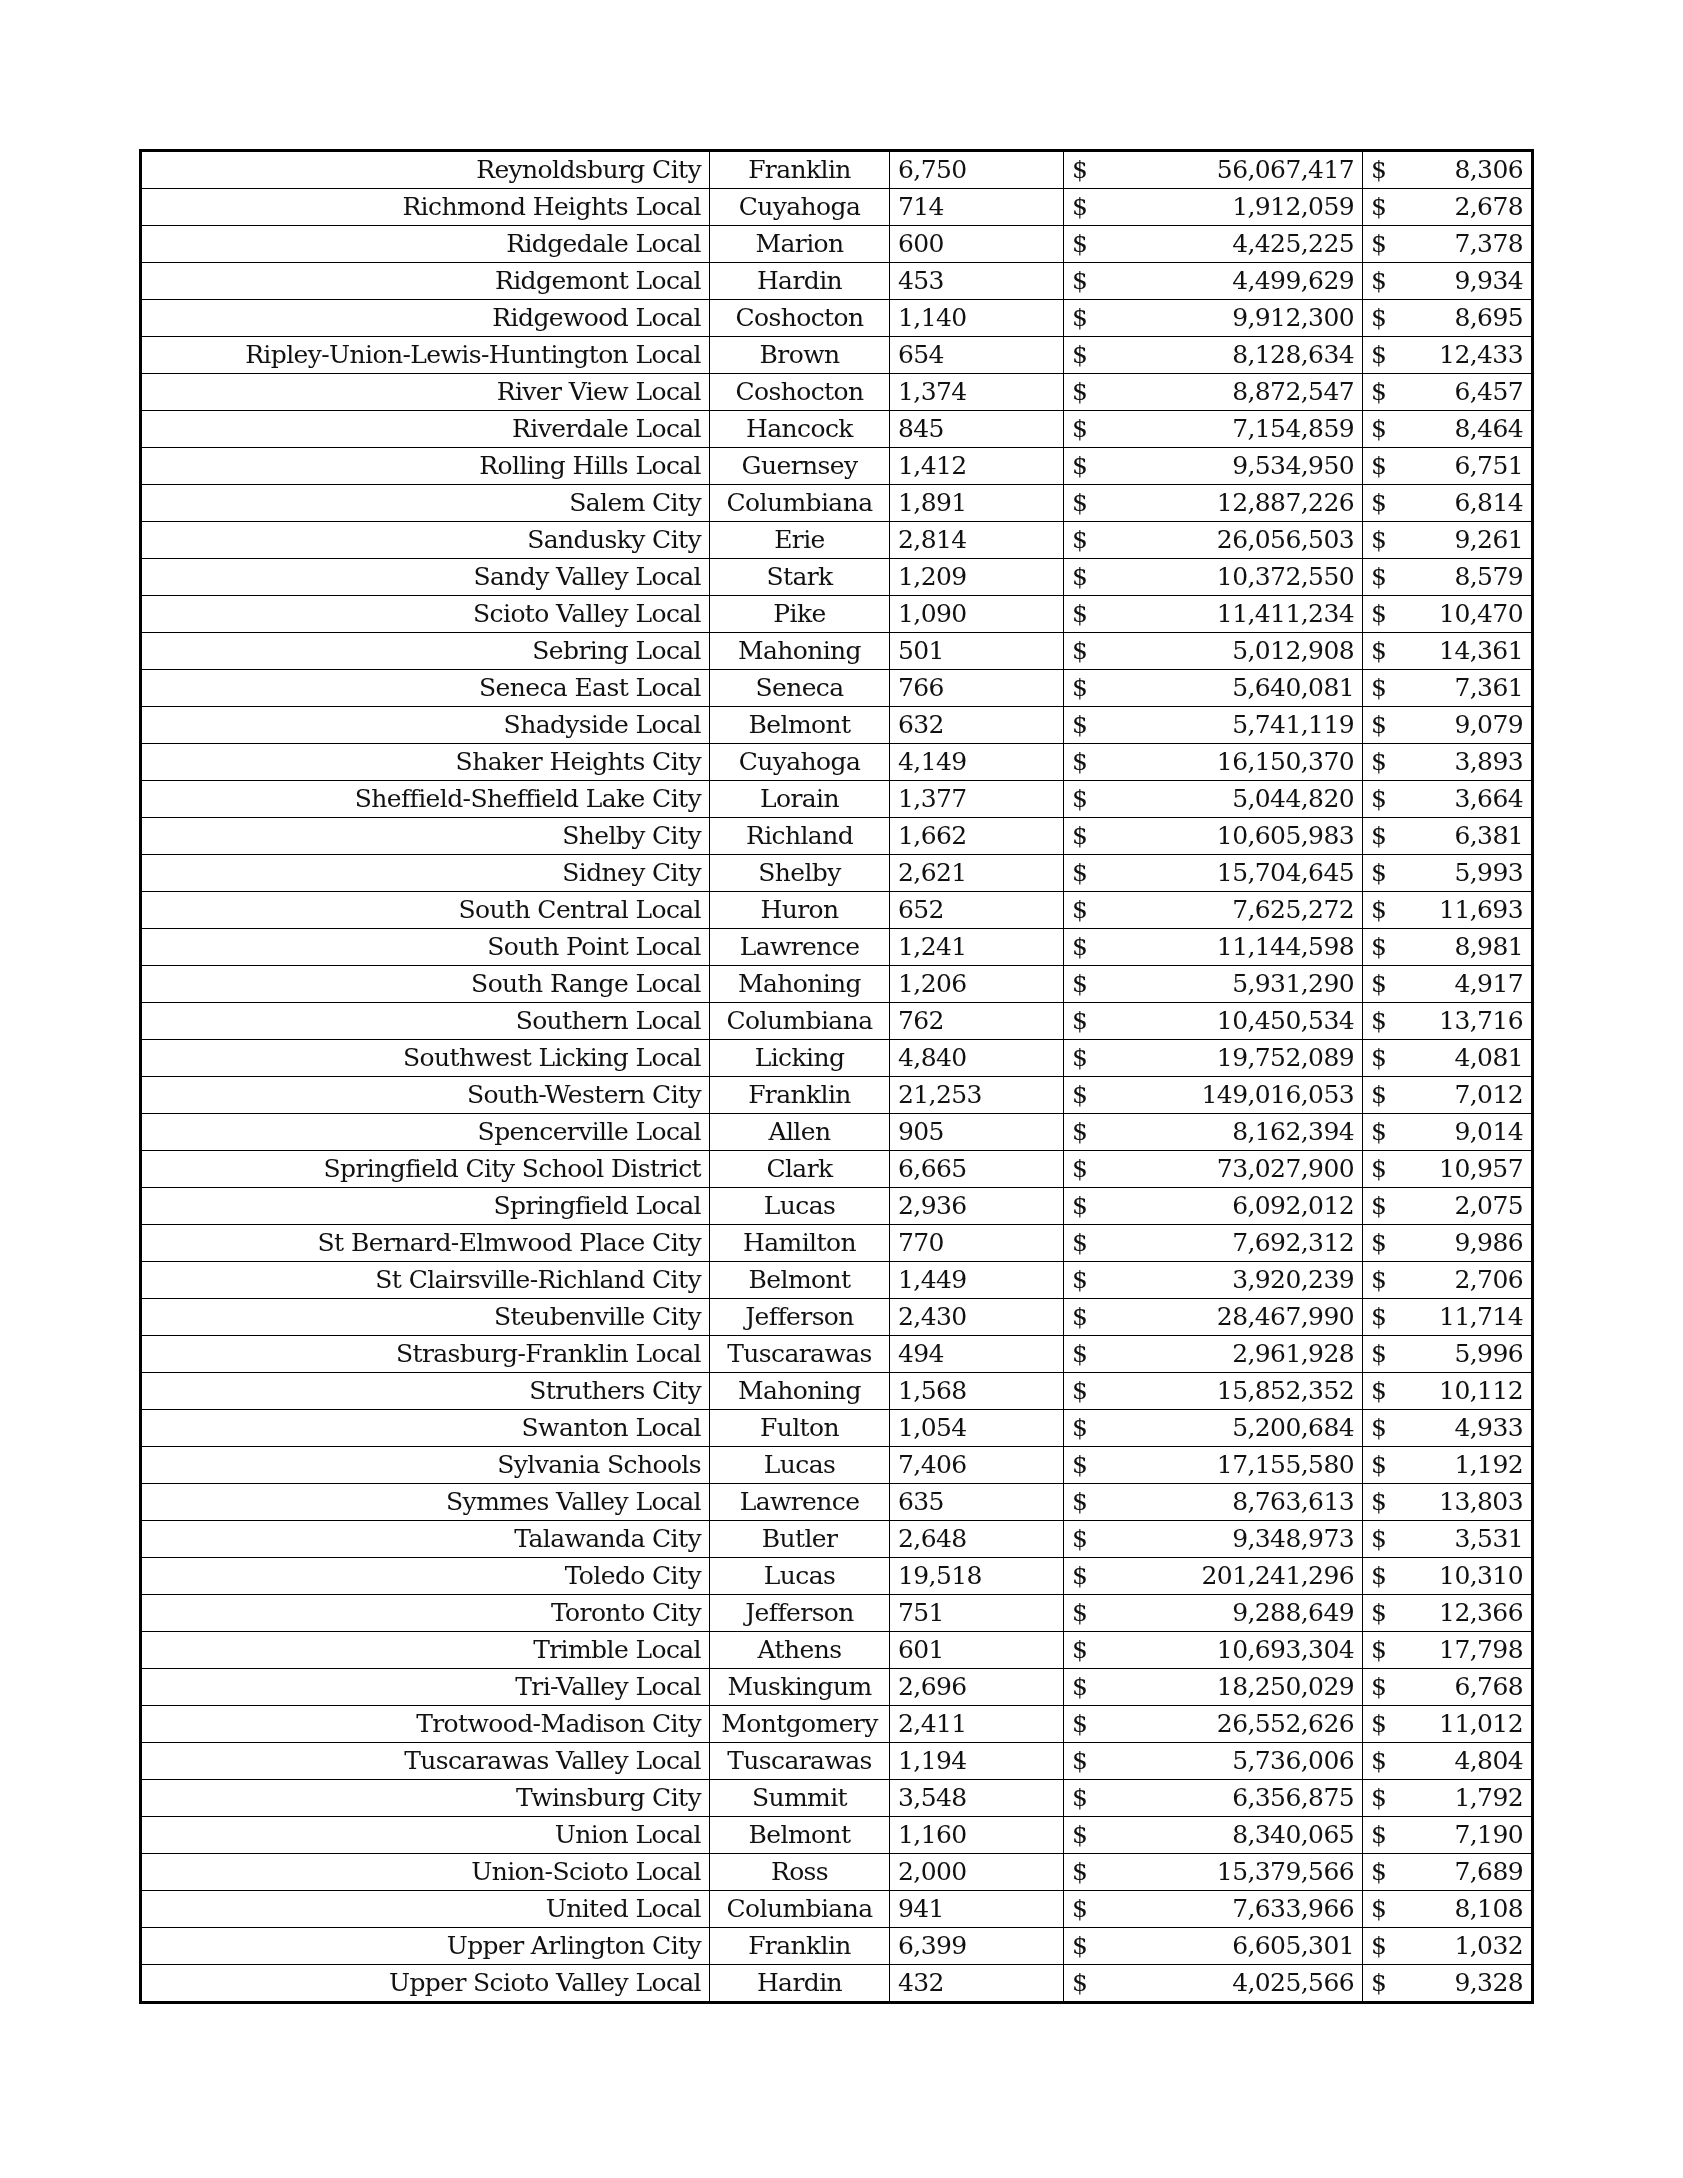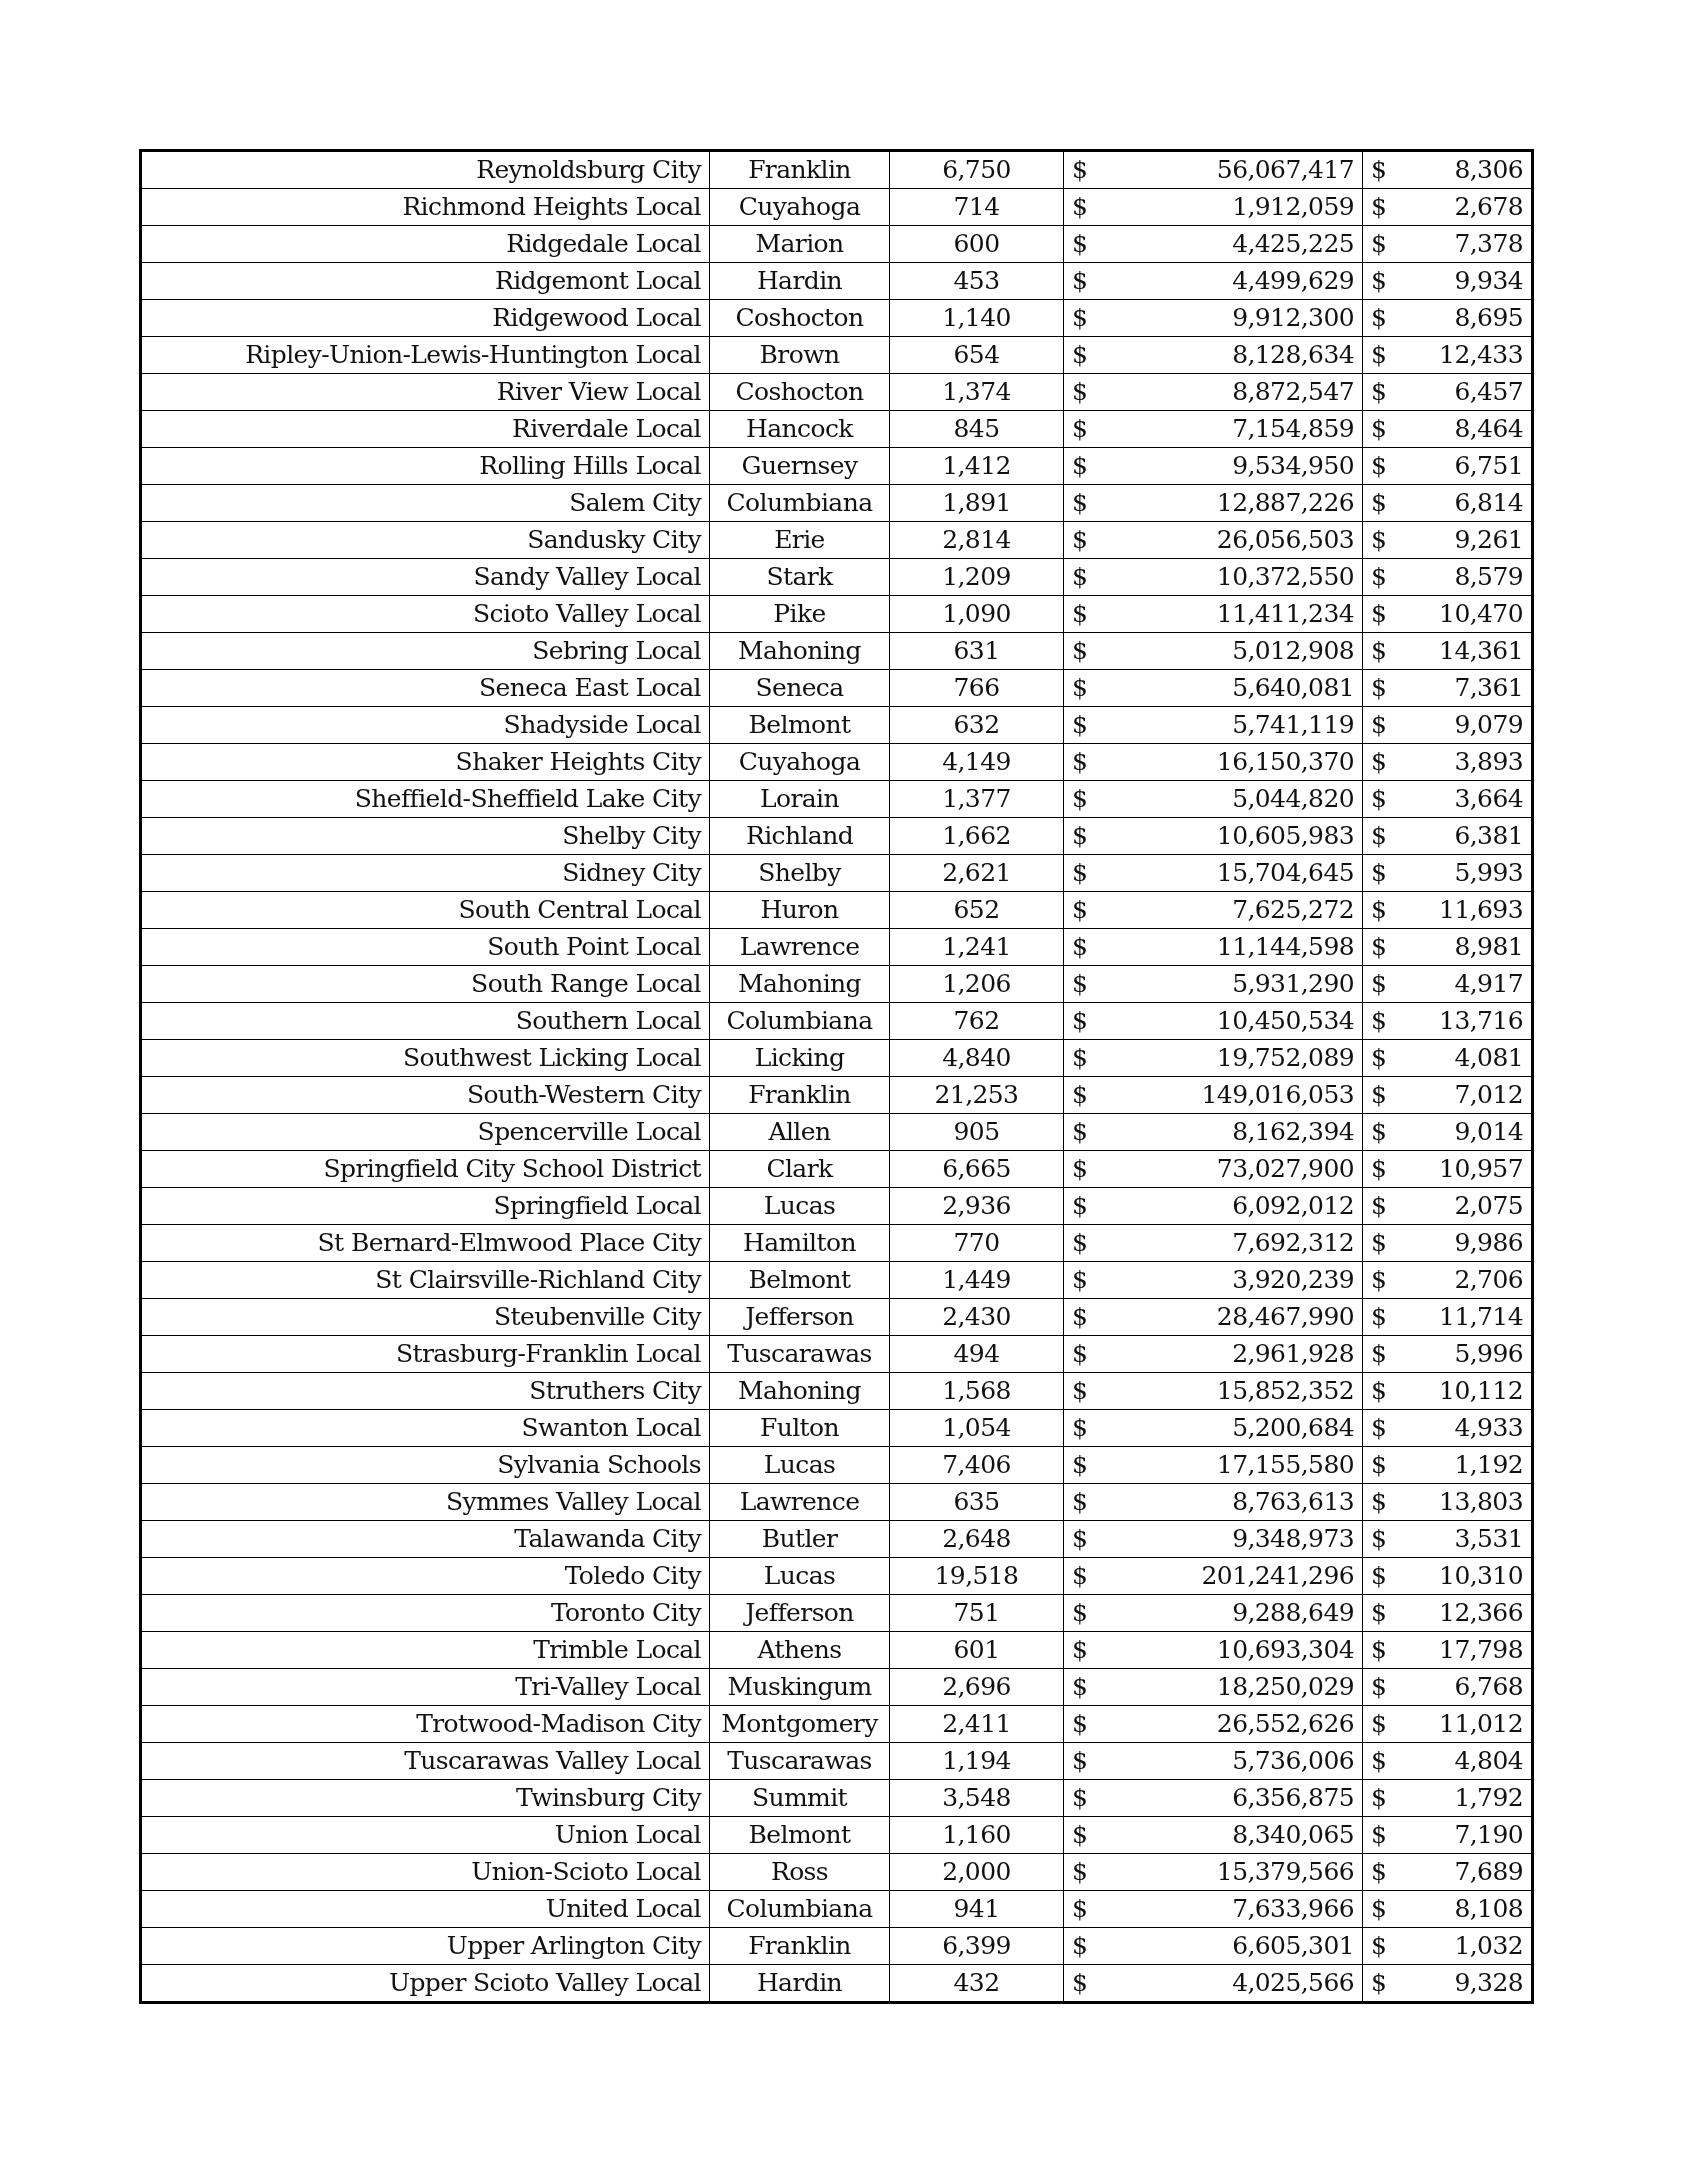--- a/index.html
+++ b/index.html
@@ -22,21 +22,21 @@
     padding: 0 8px;
     border: 1px solid #000;
     white-space: nowrap;
     overflow: hidden;
     line-height: 36px;
     vertical-align: middle;
     letter-spacing: -0.6px;
   }
   td.c-name { text-align: right; padding-left: 6px; }
   td.c-county { text-align: center; padding-left: 6px; }
-  td.c-num { text-align: center; padding-right: 14px; }
+  td.c-num { text-align: left; padding-right: 14px; }
   td.c-cur { border-right: none !important; text-align: left; padding-left: 12px; padding-right: 0; }
   td.c-amt { border-left: none !important; text-align: right; padding-right: 12px; }
   col.w-name { width: 569px; }
   col.w-county { width: 180px; }
   col.w-num { width: 174px; }
   col.w-cur1 { width: 50px; }
   col.w-amt1 { width: 249px; }
   col.w-cur2 { width: 44px; }
   col.w-amt2 { width: 126px; }
 </style>
@@ -168,21 +168,21 @@
           <td class="c-county">Pike</td>
           <td class="c-num">1,090</td>
           <td class="c-cur">$</td>
           <td class="c-amt">11,411,234</td>
           <td class="c-cur">$</td>
           <td class="c-amt">10,470</td>
         </tr>
         <tr>
           <td class="c-name">Sebring Local</td>
           <td class="c-county">Mahoning</td>
-          <td class="c-num">631</td>
+          <td class="c-num">501</td>
           <td class="c-cur">$</td>
           <td class="c-amt">5,012,908</td>
           <td class="c-cur">$</td>
           <td class="c-amt">14,361</td>
         </tr>
         <tr>
           <td class="c-name">Seneca East Local</td>
           <td class="c-county">Seneca</td>
           <td class="c-num">766</td>
           <td class="c-cur">$</td>

